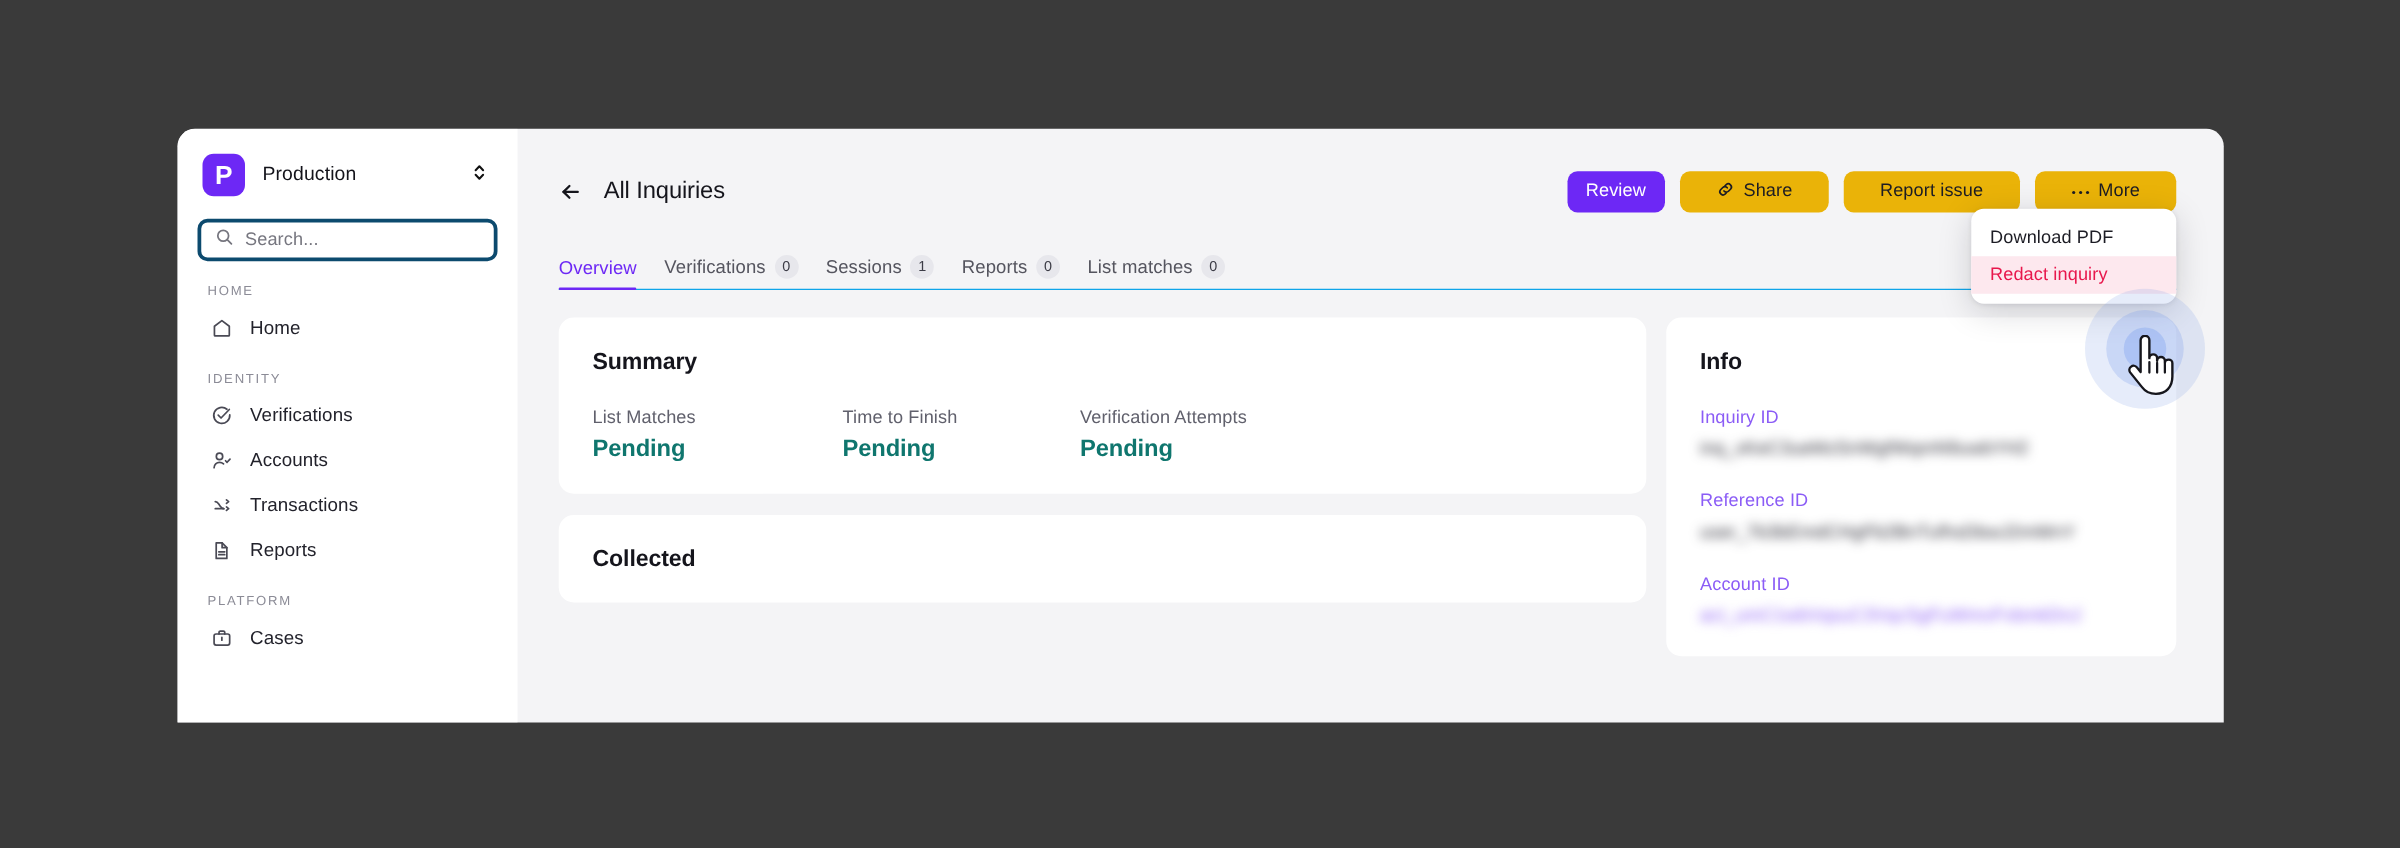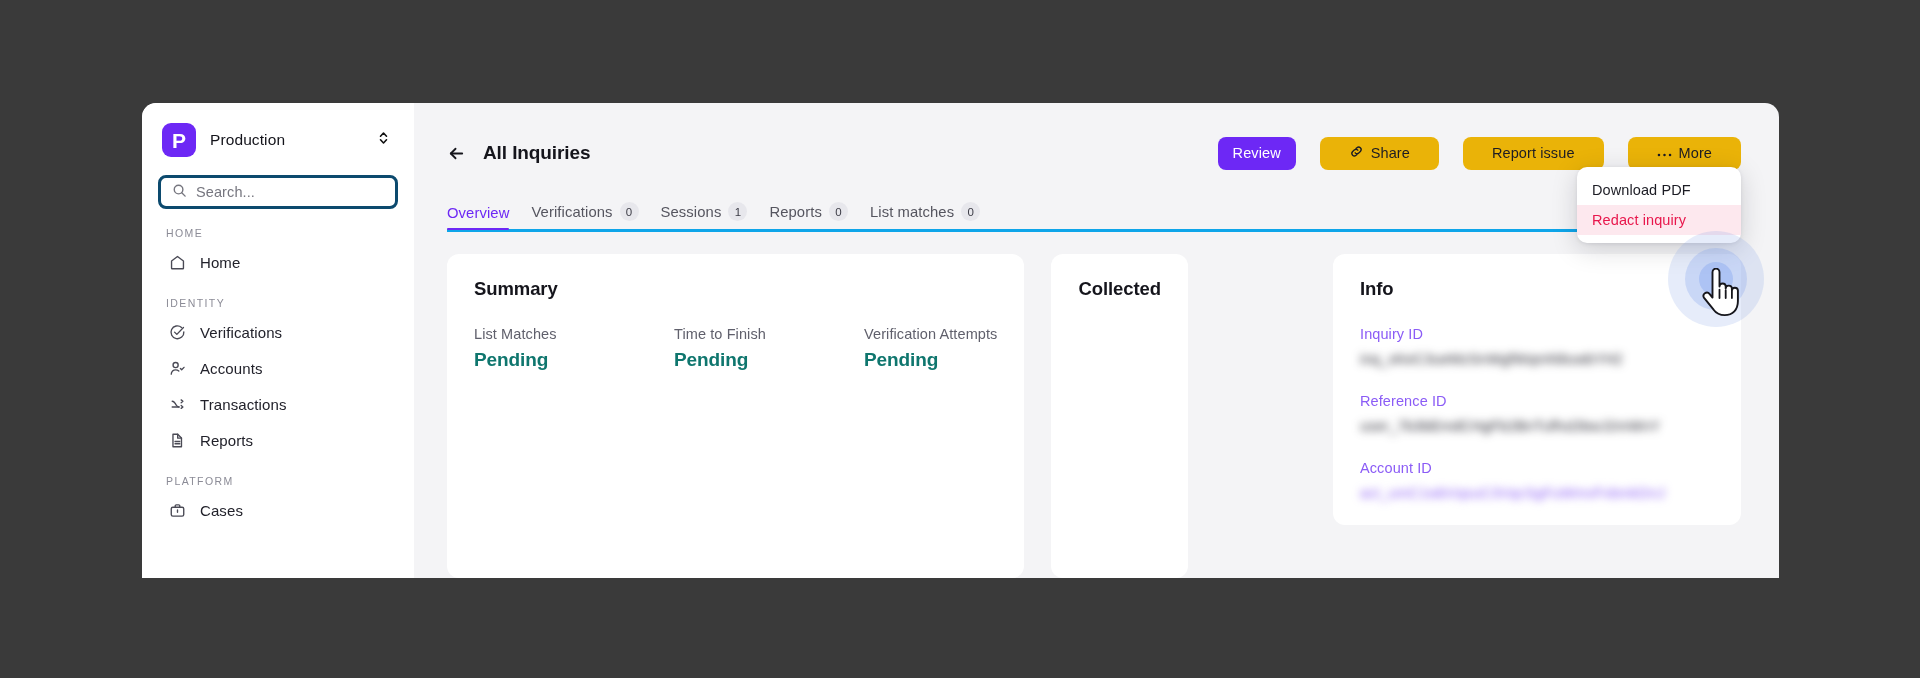--- a/index.html
+++ b/index.html
@@ -127,27 +127,27 @@
     height: 70px;
   }
   .back-title {
     display: flex;
     align-items: center;
     gap: 17px;
   }
   .back-arrow { color: #15151c; display: flex; }
   .page-title {
     font-size: 19px;
-    font-weight: bold;
+    font-weight: normal;
     color: #15151c;
     letter-spacing: -.1px;
   }
   .topbar-spacer { flex: 1; }
 
-  .btn-row { display: flex; gap: 24px; }
+  .btn-row { display: flex; gap: 12px; }
   .btn {
     height: 33px;
     border-radius: 8px;
     display: flex;
     align-items: center;
     gap: 7px;
     padding: 0 29px;
     font-size: 14.5px;
     background: #eab308;
     color: #1c1c24;
@@ -155,21 +155,21 @@
     white-space: nowrap;
   }
   .btn.primary { background: #6d28f5; color: #ffffff; padding: 0 15px; }
 
   
   .tabs {
     margin: 26px 38px 0 33px;
     display: flex;
     align-items: flex-end;
     gap: 22px;
-    border-bottom: 3px solid #0ea5e9;
+    border-bottom: 1px solid #0ea5e9;
     height: 33px;
   }
   .tab {
     display: flex;
     align-items: center;
     gap: 7px;
     font-size: 14.8px;
     color: #55555f;
     padding-bottom: 8px;
     letter-spacing: .1px;
@@ -199,21 +199,21 @@
   }
 
   
   .content {
     flex: 1;
     display: flex;
     gap: 16px;
     padding: 22px 38px 0 33px;
     min-height: 0;
   }
-  .col-left { flex: 1; min-width: 0; display: flex; flex-direction: row; gap: 27px; }
+  .col-left { flex: 1; min-width: 0; display: flex; flex-direction: column; gap: 17px; }
   .col-right { width: 408px; flex: 0 0 408px; }
 
   .card {
     background: #ffffff;
     border-radius: 12px;
     padding: 24px 27px;
   }
   .card-title {
     font-size: 18.5px;
     font-weight: bold;

